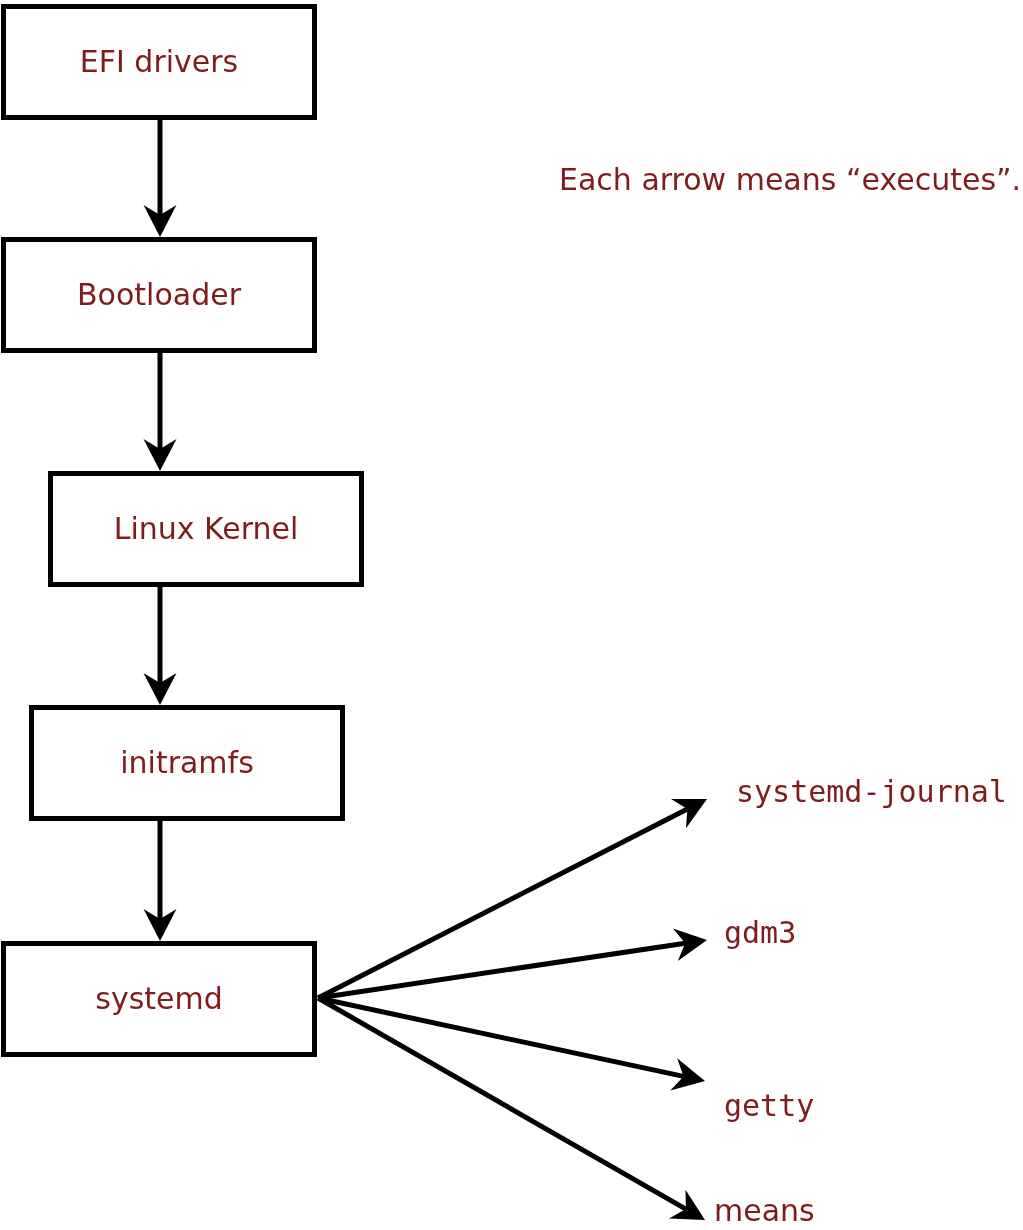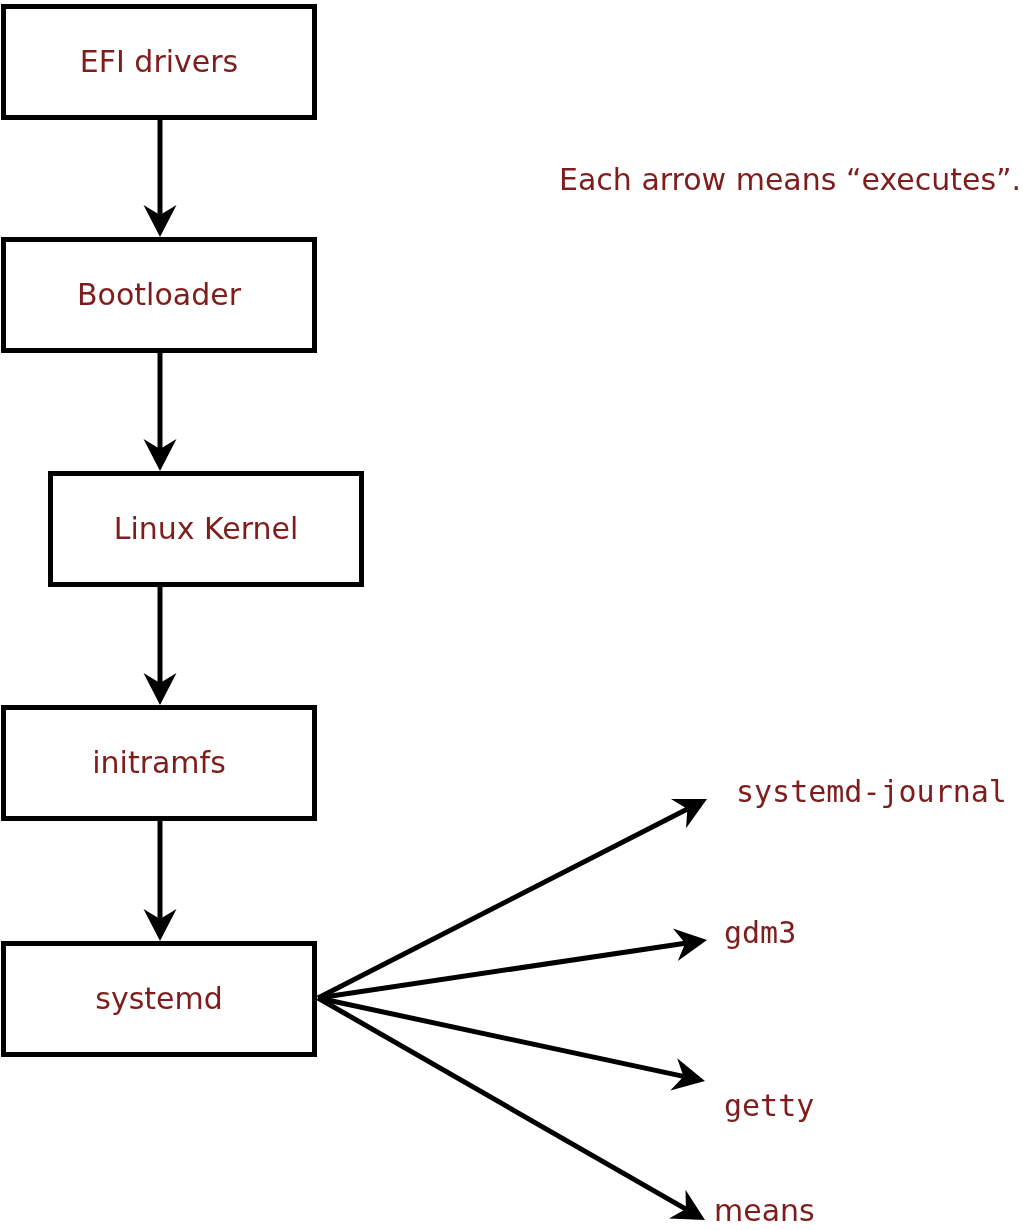--- a/index.html
+++ b/index.html
@@ -33,21 +33,21 @@
     display: flex;
     align-items: center;
     justify-content: center;
     font-size: 30px;
     line-height: 1;
     white-space: nowrap;
   }
   #box-efi        { top: 4px; }
   #box-bootloader { top: 237px; }
   #box-kernel     { top: 471px; margin-left: 47px; }
-  #box-initramfs  { top: 705px; }
+  #box-initramfs  { top: 705px; margin-left: 28px; }
   #box-systemd    { top: 941px; }
 
   .note {
     position: absolute;
     left: 559px;
     top: 165px;
     font-size: 30px;
     line-height: 1;
     white-space: nowrap;
   }

